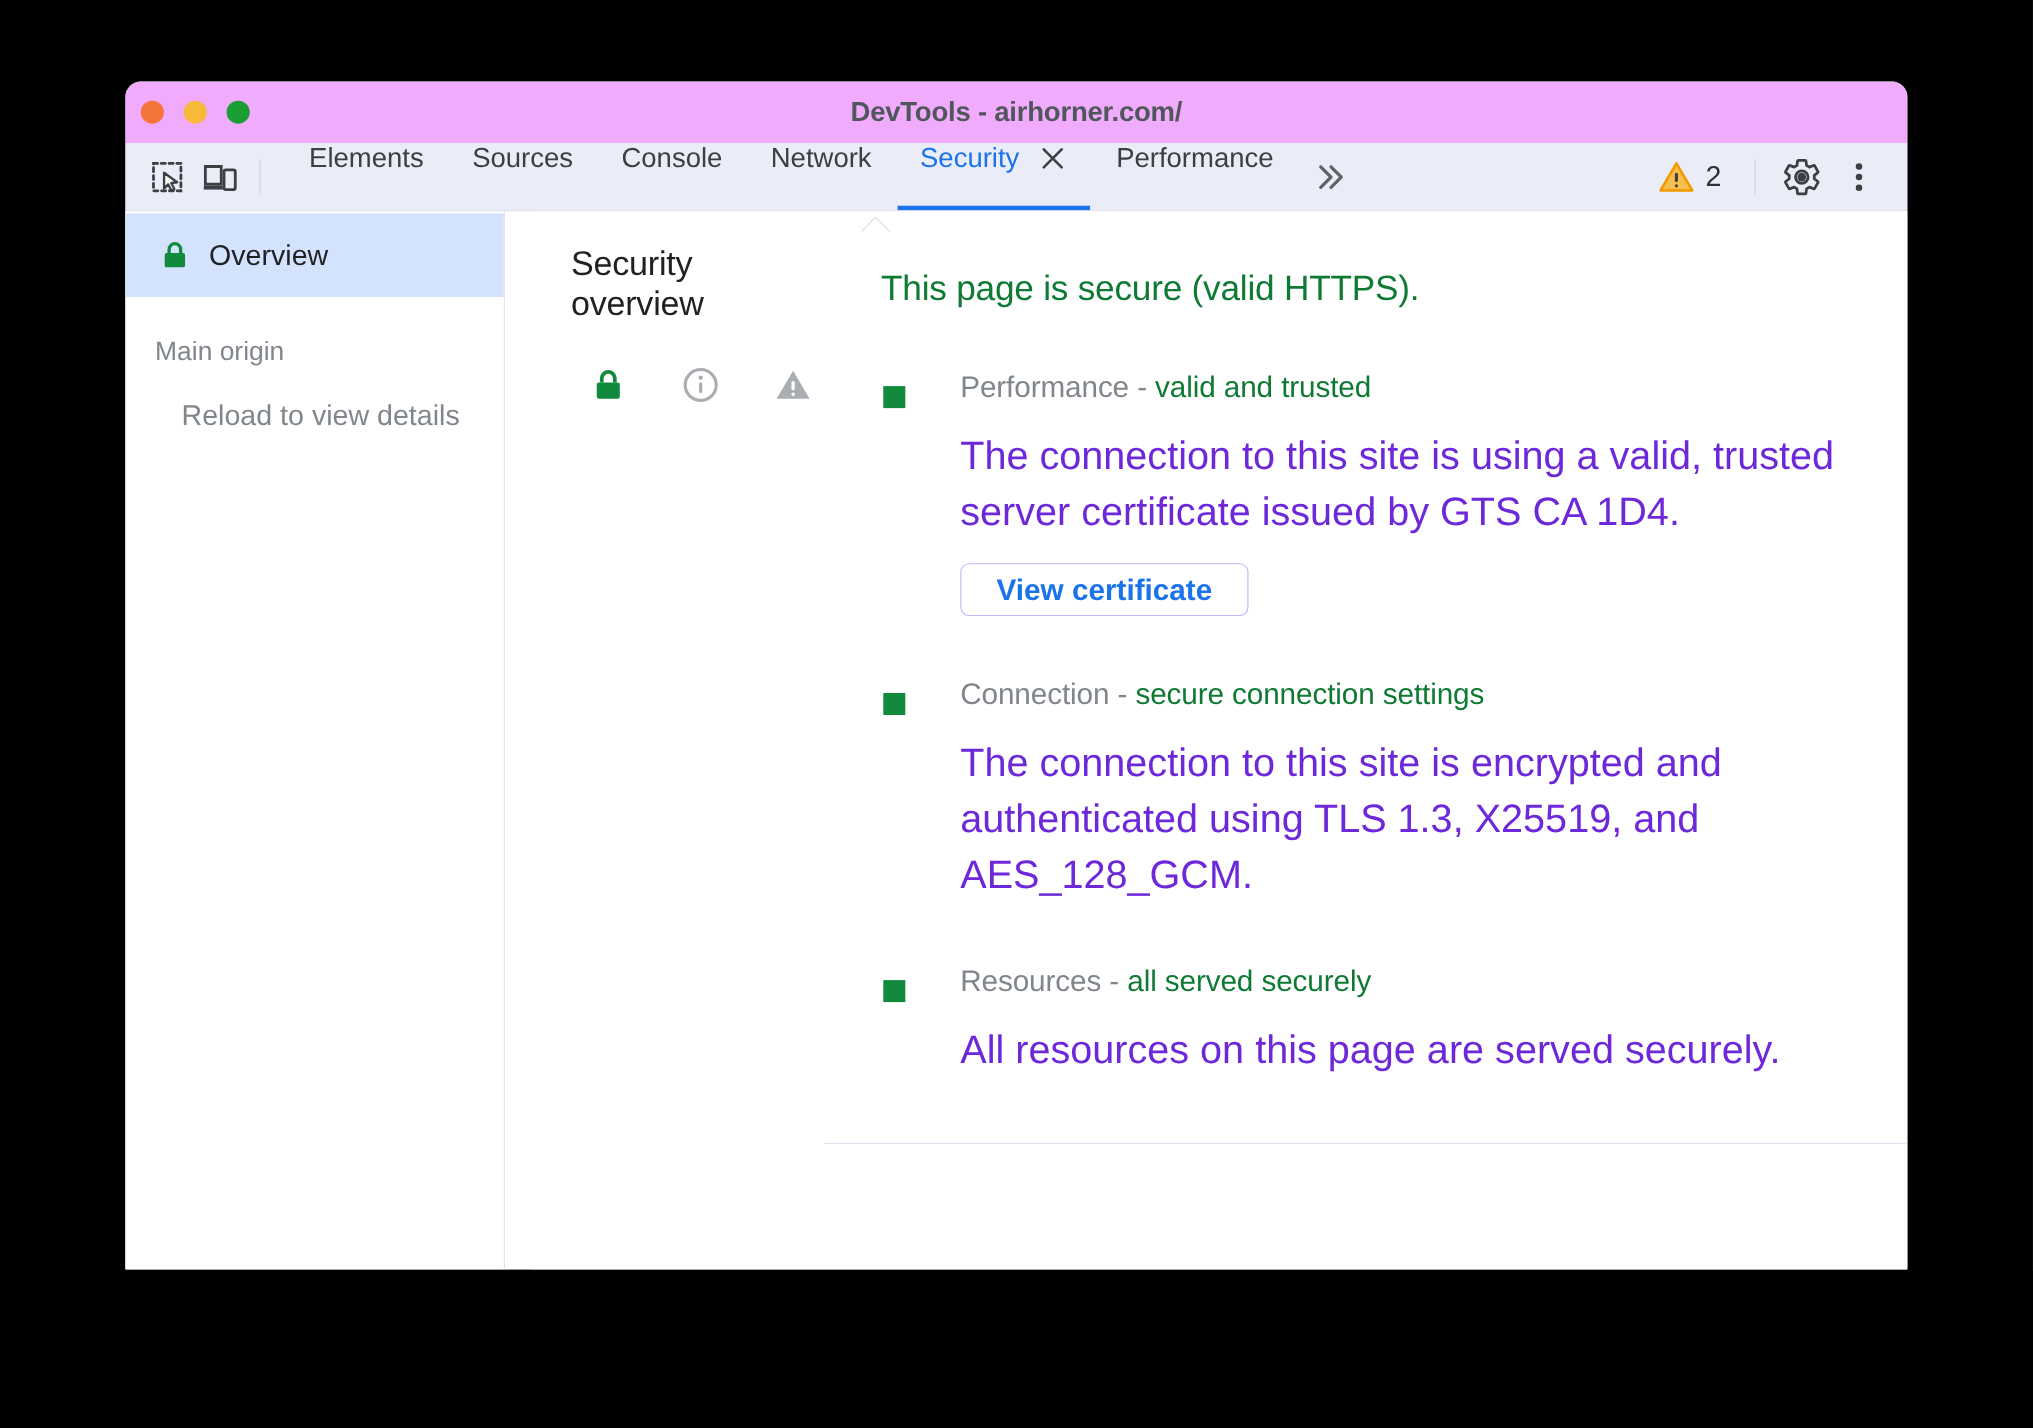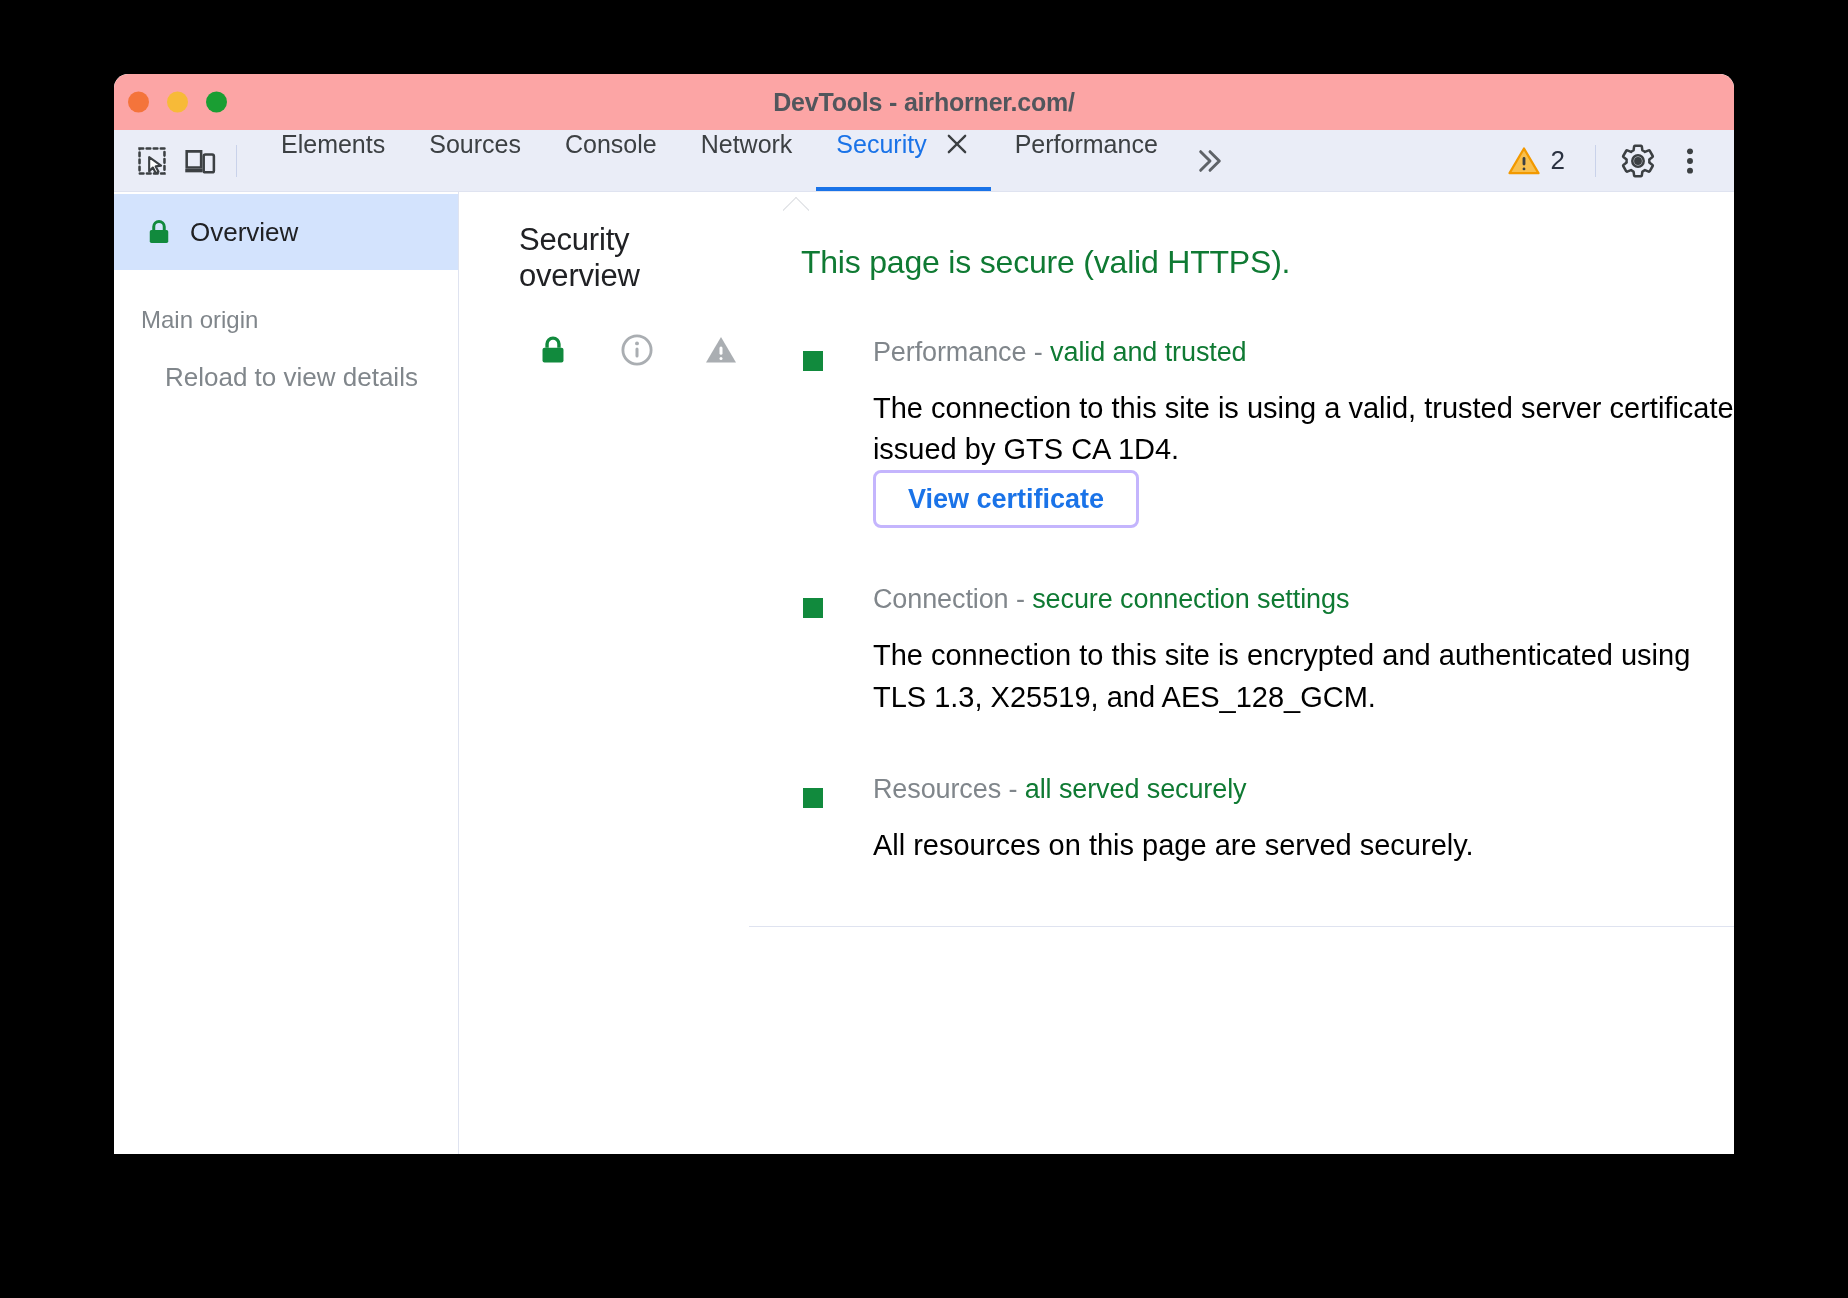--- a/index.html
+++ b/index.html
@@ -22,21 +22,21 @@
     border-radius: 14px 14px 0 0;
     overflow: hidden;
     display: flex;
     flex-direction: column;
   }
 
   
   .titlebar {
     height: 56px;
     flex: 0 0 56px;
-    background: #fca5a5;
+    background: #f0abfc;
     position: relative;
     display: flex;
     align-items: center;
     border-radius: 14px 14px 0 0;
   }
   .traffic {
     position: absolute;
     left: 14px;
     top: 50%;
     transform: translateY(-50%);
@@ -265,32 +265,33 @@
   }
   .sec-body { padding-left: 50px; }
   .sec-title {
     font-size: 27px;
     color: #80868b;
     letter-spacing: -0.1px;
   }
   .sec-title .state { color: #0f7a33; }
   .sec-desc {
     margin-top: 20px;
-    font-size: 29px;
-    color: #000000;
+    font-size: 36px;
+    color: #6d28d9;
     line-height: 1.42;
     max-width: 900px;
   }
   .view-cert-btn {
+    margin-top: 22px;
     display: inline-flex;
     align-items: center;
     justify-content: center;
-    height: 58px;
+    height: 48px;
     padding: 0 32px;
-    border: 3px solid #c4b5fd;
+    border: 1px solid #c4b5fd;
     border-radius: 8px;
     background: #ffffff;
     color: #1a73e8;
     font-size: 27px;
     font-weight: bold;
     font-family: "Liberation Sans", sans-serif;
     cursor: pointer;
   }
   .bottom-rule {
     margin-top: 60px;

